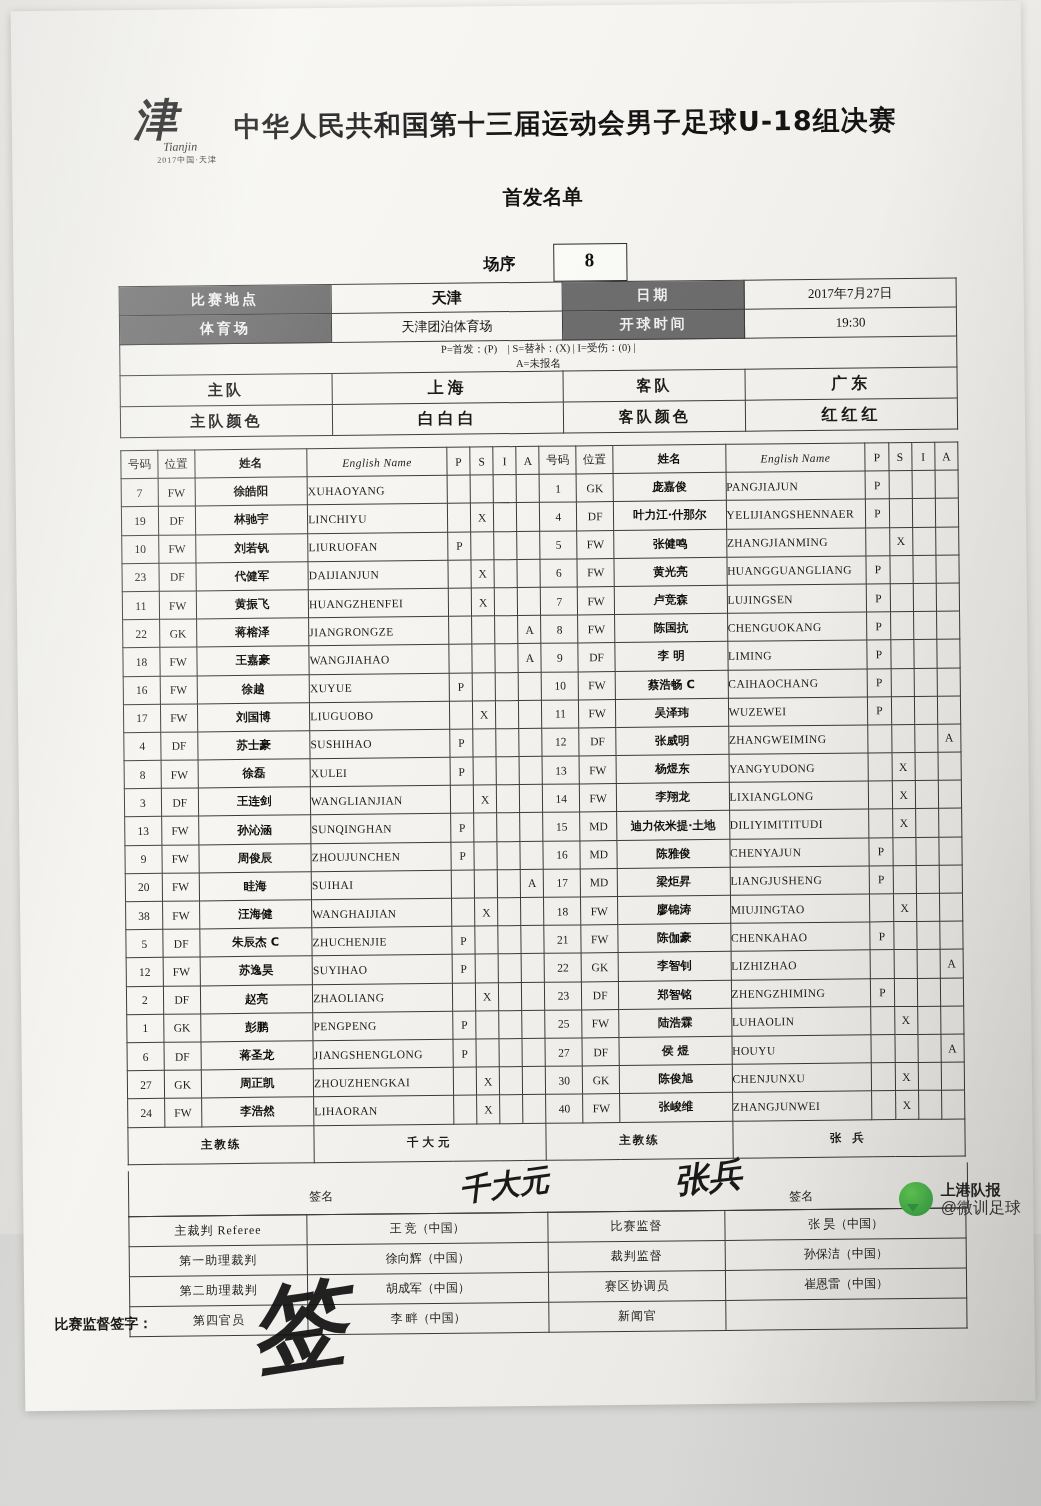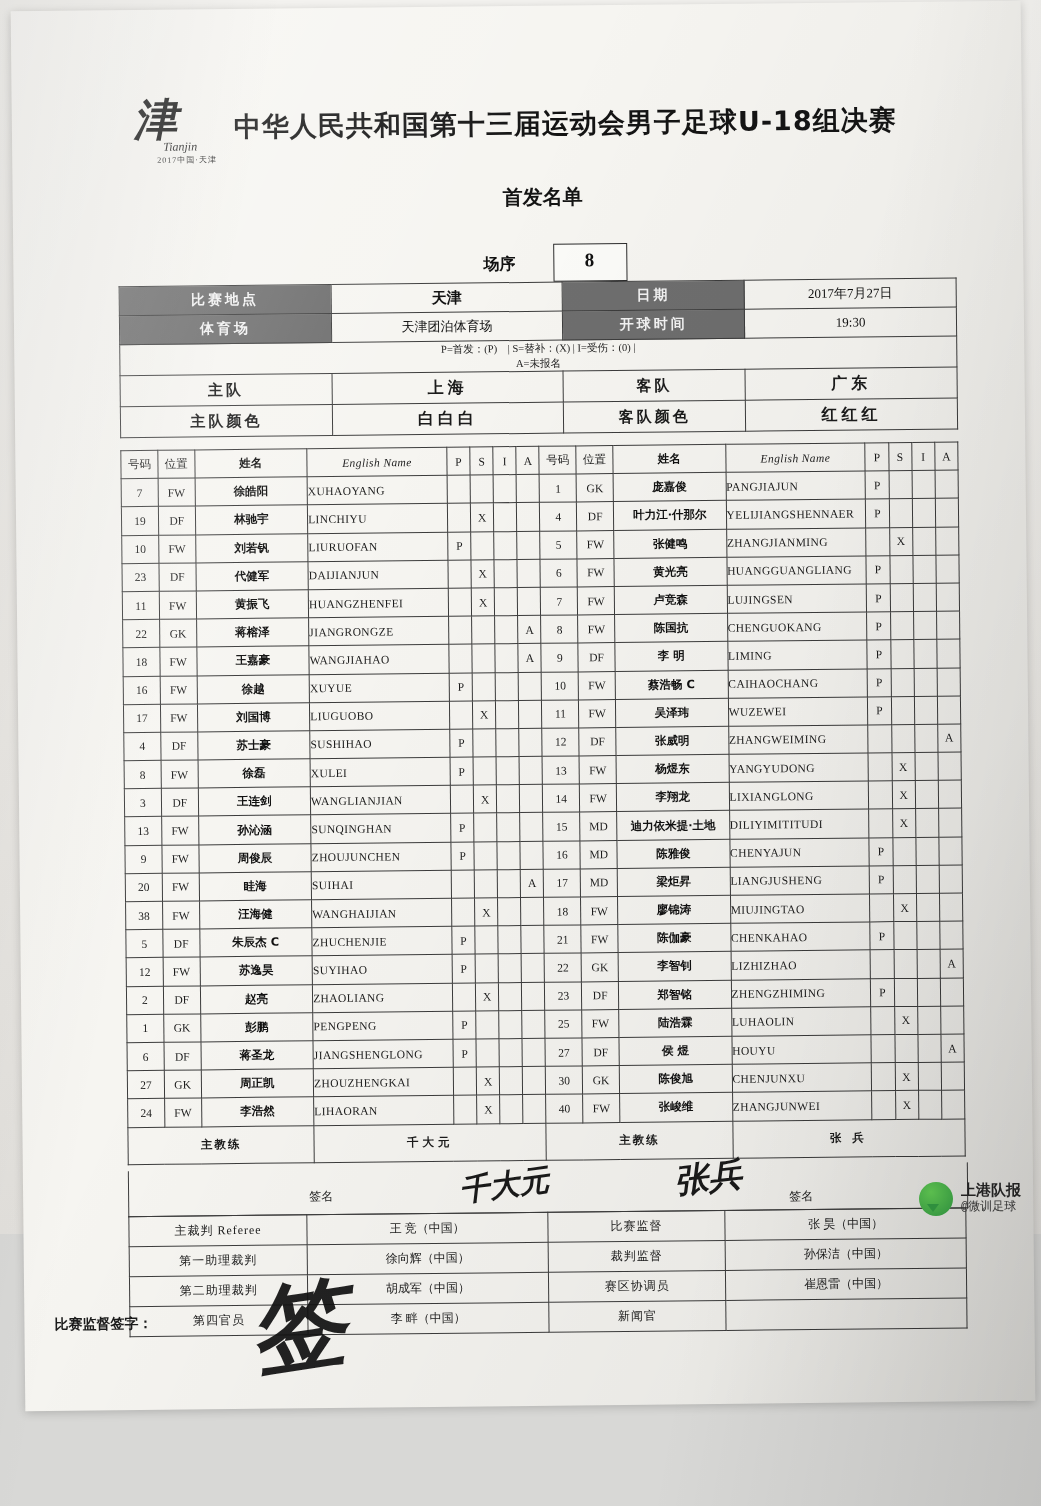--- a/index.html
+++ b/index.html
@@ -145,21 +145,21 @@
     width:34px;height:34px;border-radius:50%;
     background:radial-gradient(circle at 35% 30%, #5bbd4e, #2f8f3e);
     position:relative;
   }
   .wm .bubble:after{
     content:"";position:absolute;left:8px;bottom:4px;width:0;height:0;
     border-left:6px solid transparent;border-right:6px solid transparent;border-top:8px solid #2f8f3e;
   }
   .wm .wmtext{display:flex;flex-direction:column;line-height:17px;}
   .wm .t1{font-size:15px;font-weight:bold;color:#222;font-family:"DejaVu Sans", sans-serif;}
-  .wm .t2{font-size:12px;color:#333;font-family:Liberation Mono, monospace;}
+  .wm .t2{font-size:16px;color:#333;font-family:Liberation Sans, sans-serif;}
 
   
   .shade{position:absolute;left:0;top:0;width:1041px;height:1506px;pointer-events:none;
     background:linear-gradient(100deg, rgba(0,0,0,0.06) 0%, rgba(0,0,0,0) 22%, rgba(0,0,0,0) 70%, rgba(0,0,0,0.10) 100%);}
 </style>
 </head>
 <body>
 
 <div id="sheet">
   <div id="paper">

